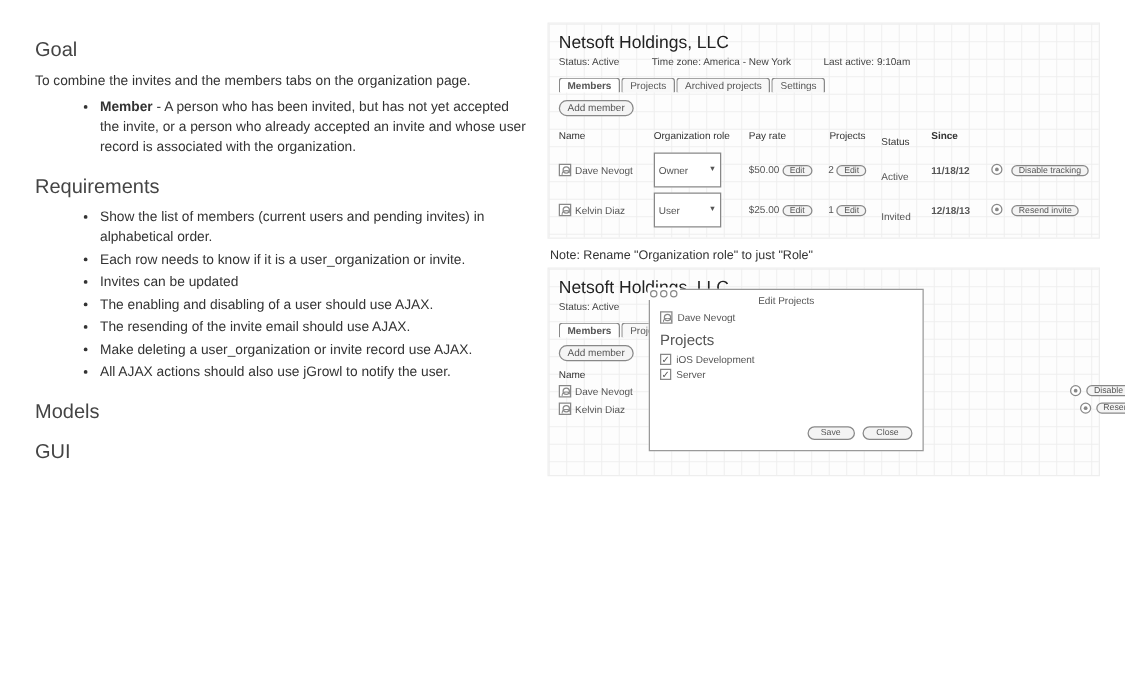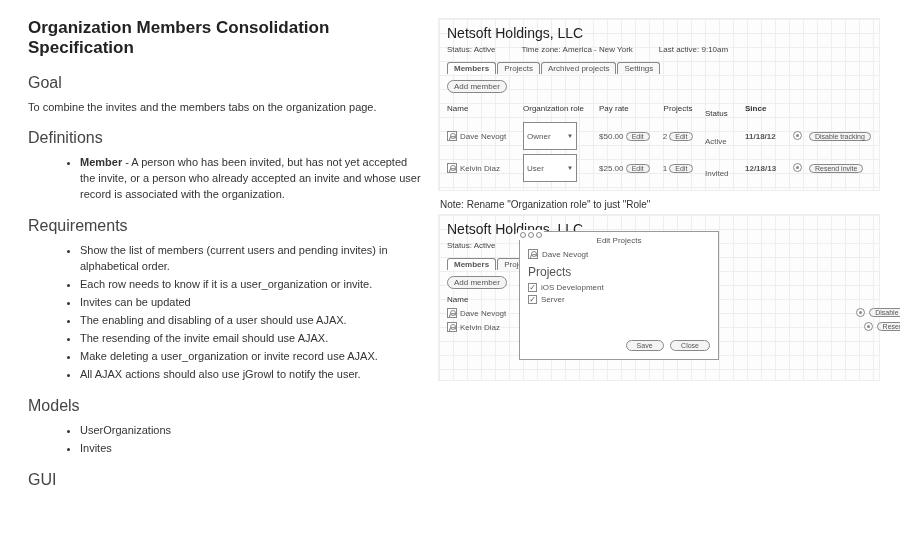--- a/index.html
+++ b/index.html
@@ -80,68 +80,62 @@
     width: 4px; height: 4px; border: 1px solid #888; border-radius: 50%;
   }
   .avatar::after {
     content: ""; position: absolute; left: 1px; bottom: 0;
     width: 6px; height: 3px; border: 1px solid #888; border-bottom: none;
     border-radius: 4px 4px 0 0;
   }
   .note { font-size: 10px; color: #333; margin: 6px 0 4px 2px; }
   .modal-wrap { position: relative; }
   .modal {
-    position: absolute; left: 80px; top: 16px; width: 200px;
+    position: absolute; left: 80px; top: 16px; width: 220px;
     border: 1px solid #999; background: #fff; padding: 4px 8px 8px 8px;
   }
   .modal-title { text-align: center; font-size: 8px; color: #555; margin-bottom: 4px; }
   .dots { position: absolute; left: -2px; top: -2px; display: flex; gap: 2px; background:#fff; padding:2px; }
   .dot { width: 6px; height: 6px; border: 1px solid #888; border-radius: 50%; }
   .modal h3 { font-size: 12px; font-weight: 400; margin: 6px 0 4px 0; }
   .chk { display: inline-block; width: 9px; height: 9px; border: 1px solid #888; background:#fff; text-align:center; line-height:8px; font-size:8px; }
   .modal-row { display: flex; align-items: center; gap: 4px; font-size: 8px; margin-bottom: 3px; }
   .modal-btns { text-align: right; margin-top: 36px; }
   .modal-btns .minibtn { padding: 1px 10px; margin-left: 4px; }
   .rowtrail { position: absolute; right: -60px; display: flex; align-items: center; gap: 4px; }
   .wire2 .tblrow { position: relative; }
 </style>
 </head>
 <body>
 
 <div class="left">
-  <h1>Organization Members Consolidation Specification</h1>
 
   <h2>Goal</h2>
   <p>To combine the invites and the members tabs on the organization page.</p>
 
-  <h2>Definitions</h2>
   <ul>
     <li>
       <b>Member</b><span> - A person who has been invited, but has not yet accepted the invite, or a person who already accepted an invite and whose user record is associated with the organization.</span>
     </li>
   </ul>
 
   <h2>Requirements</h2>
   <ul>
     <li>Show the list of members (current users and pending invites) in alphabetical order.</li>
     <li>Each row needs to know if it is a user_organization or invite.</li>
     <li>
       <span>Invites can be updated</span>
     </li>
     <li>The enabling and disabling of a user should use AJAX.</li>
     <li>The resending of the invite email should use AJAX.</li>
     <li>Make deleting a user_organization or invite record use AJAX.</li>
     <li>All AJAX actions should also use jGrowl to notify the user.</li>
   </ul>
 
   <h2>Models</h2>
-  <ul>
-    <li>UserOrganizations</li>
-    <li>Invites</li>
-  </ul>
 
   <h2>GUI</h2>
 </div>
 
 <div class="right">
 
   <div class="wire">
     <div class="orgname">Netsoft Holdings, LLC</div>
     <div class="statusline">
       <span><span>Status:</span> <span>Active</span></span>

